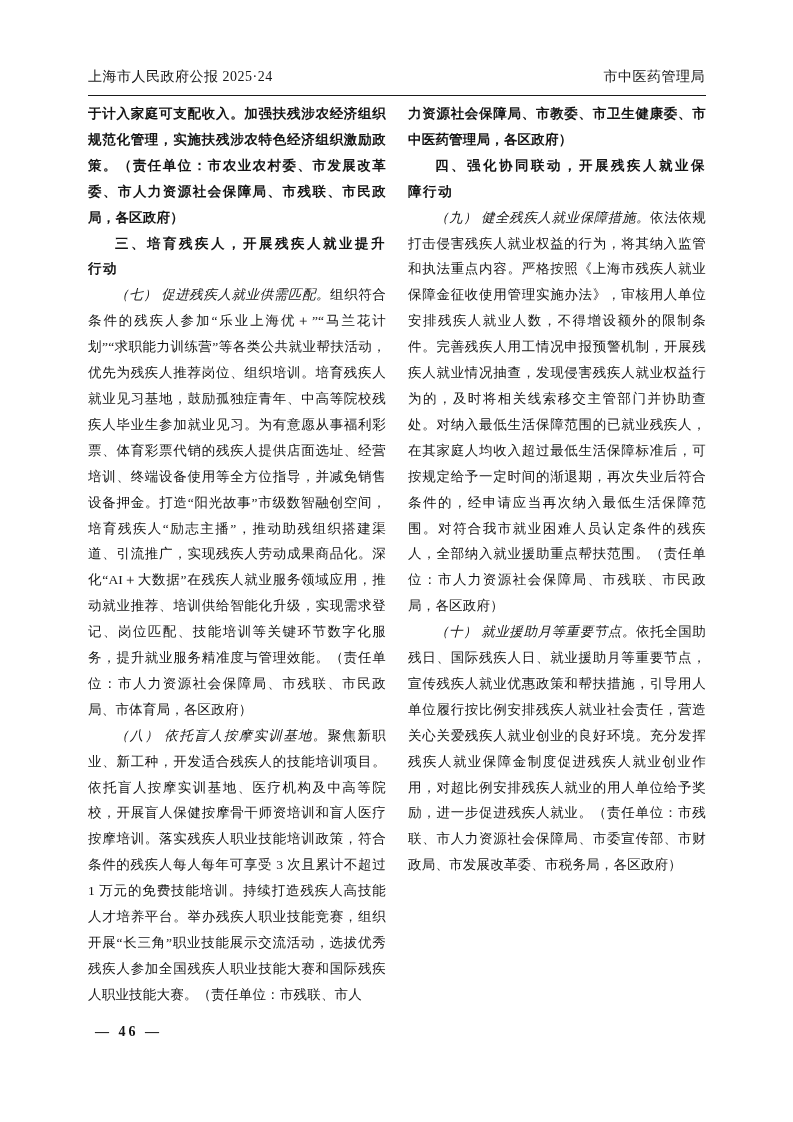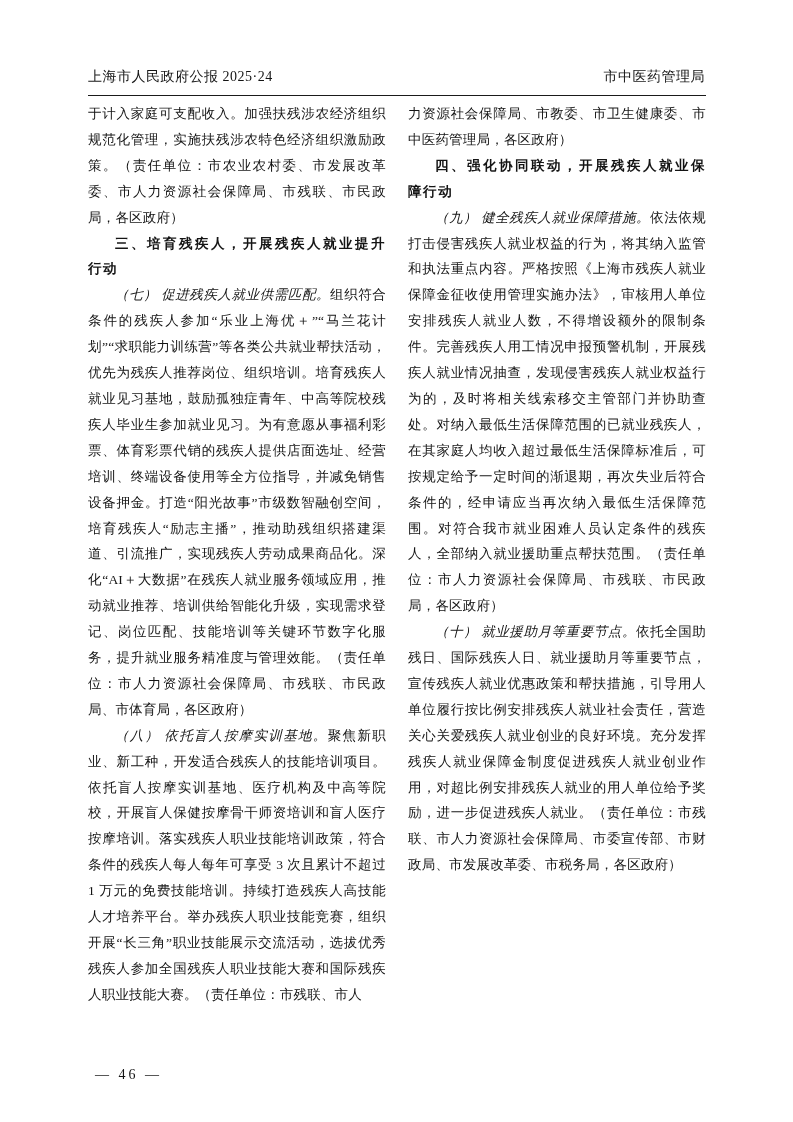--- a/index.html
+++ b/index.html
@@ -51,38 +51,37 @@
     flex: 0 0 298px;
   }
   p.pg {
     margin: 0;
     font-size: 13.5px;
     line-height: 25.9px;
     text-align: justify;
     text-justify: inter-character;
     letter-spacing: 0.2px;
   }
-  p.cont { text-indent: 0; }
+  p.cont { text-indent: 0; font-weight: bold; }
   p.para, p.para2 { text-indent: 2em; }
   p.heading {
     text-indent: 2em;
     font-weight: bold;
     letter-spacing: 1.6px;
   }
   .lead {
     font-style: italic; 
   }
   .footer {
     position: absolute;
     left: 95px;
     top: 1024px;
     font-size: 14px;
     letter-spacing: 3px;
-    font-weight: normal;
-    margin-top: 43px;
+    font-weight: bold;
   }
 </style>
 </head>
 <body>
 
 <div class="page">
 
   <div class="header">
     <span>上海市人民政府公报 2025·24</span>
     <span>市中医药管理局</span>

